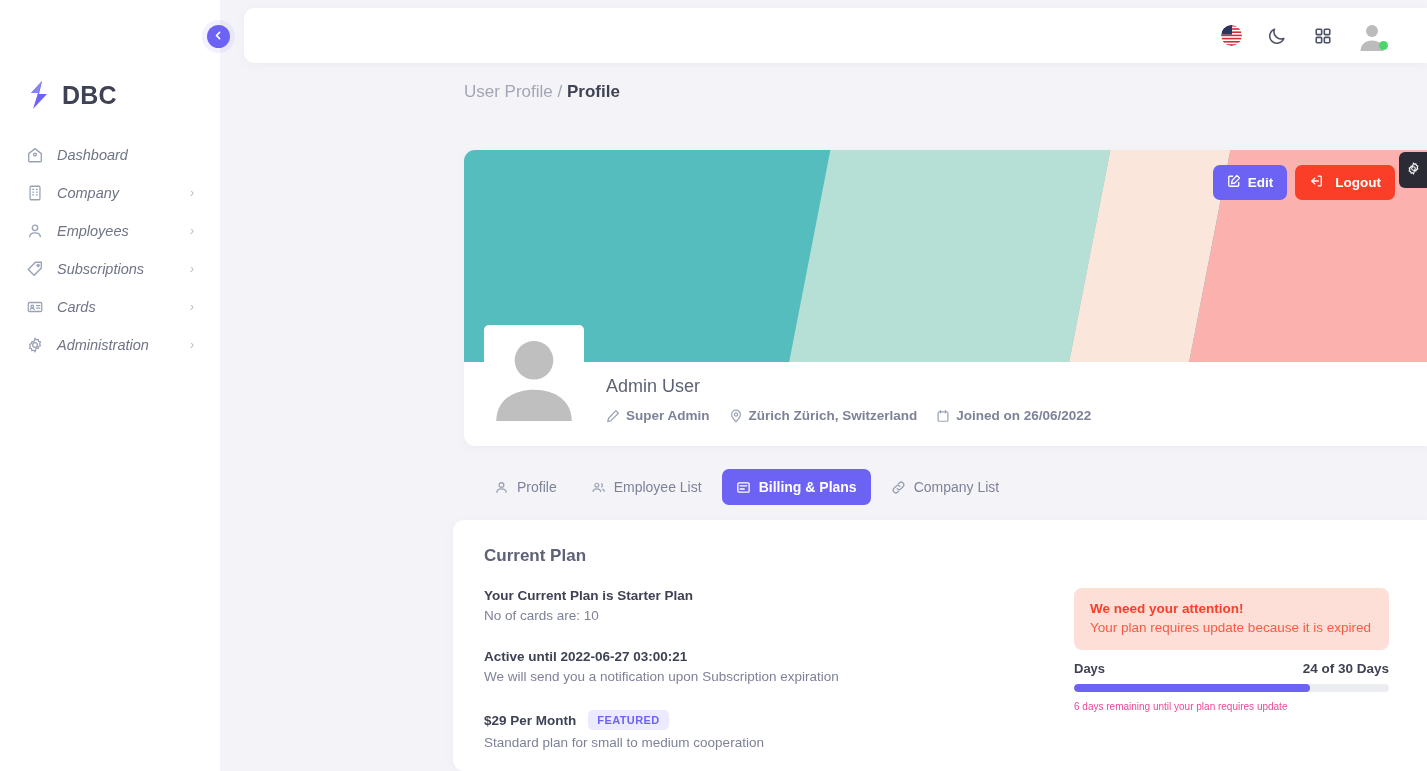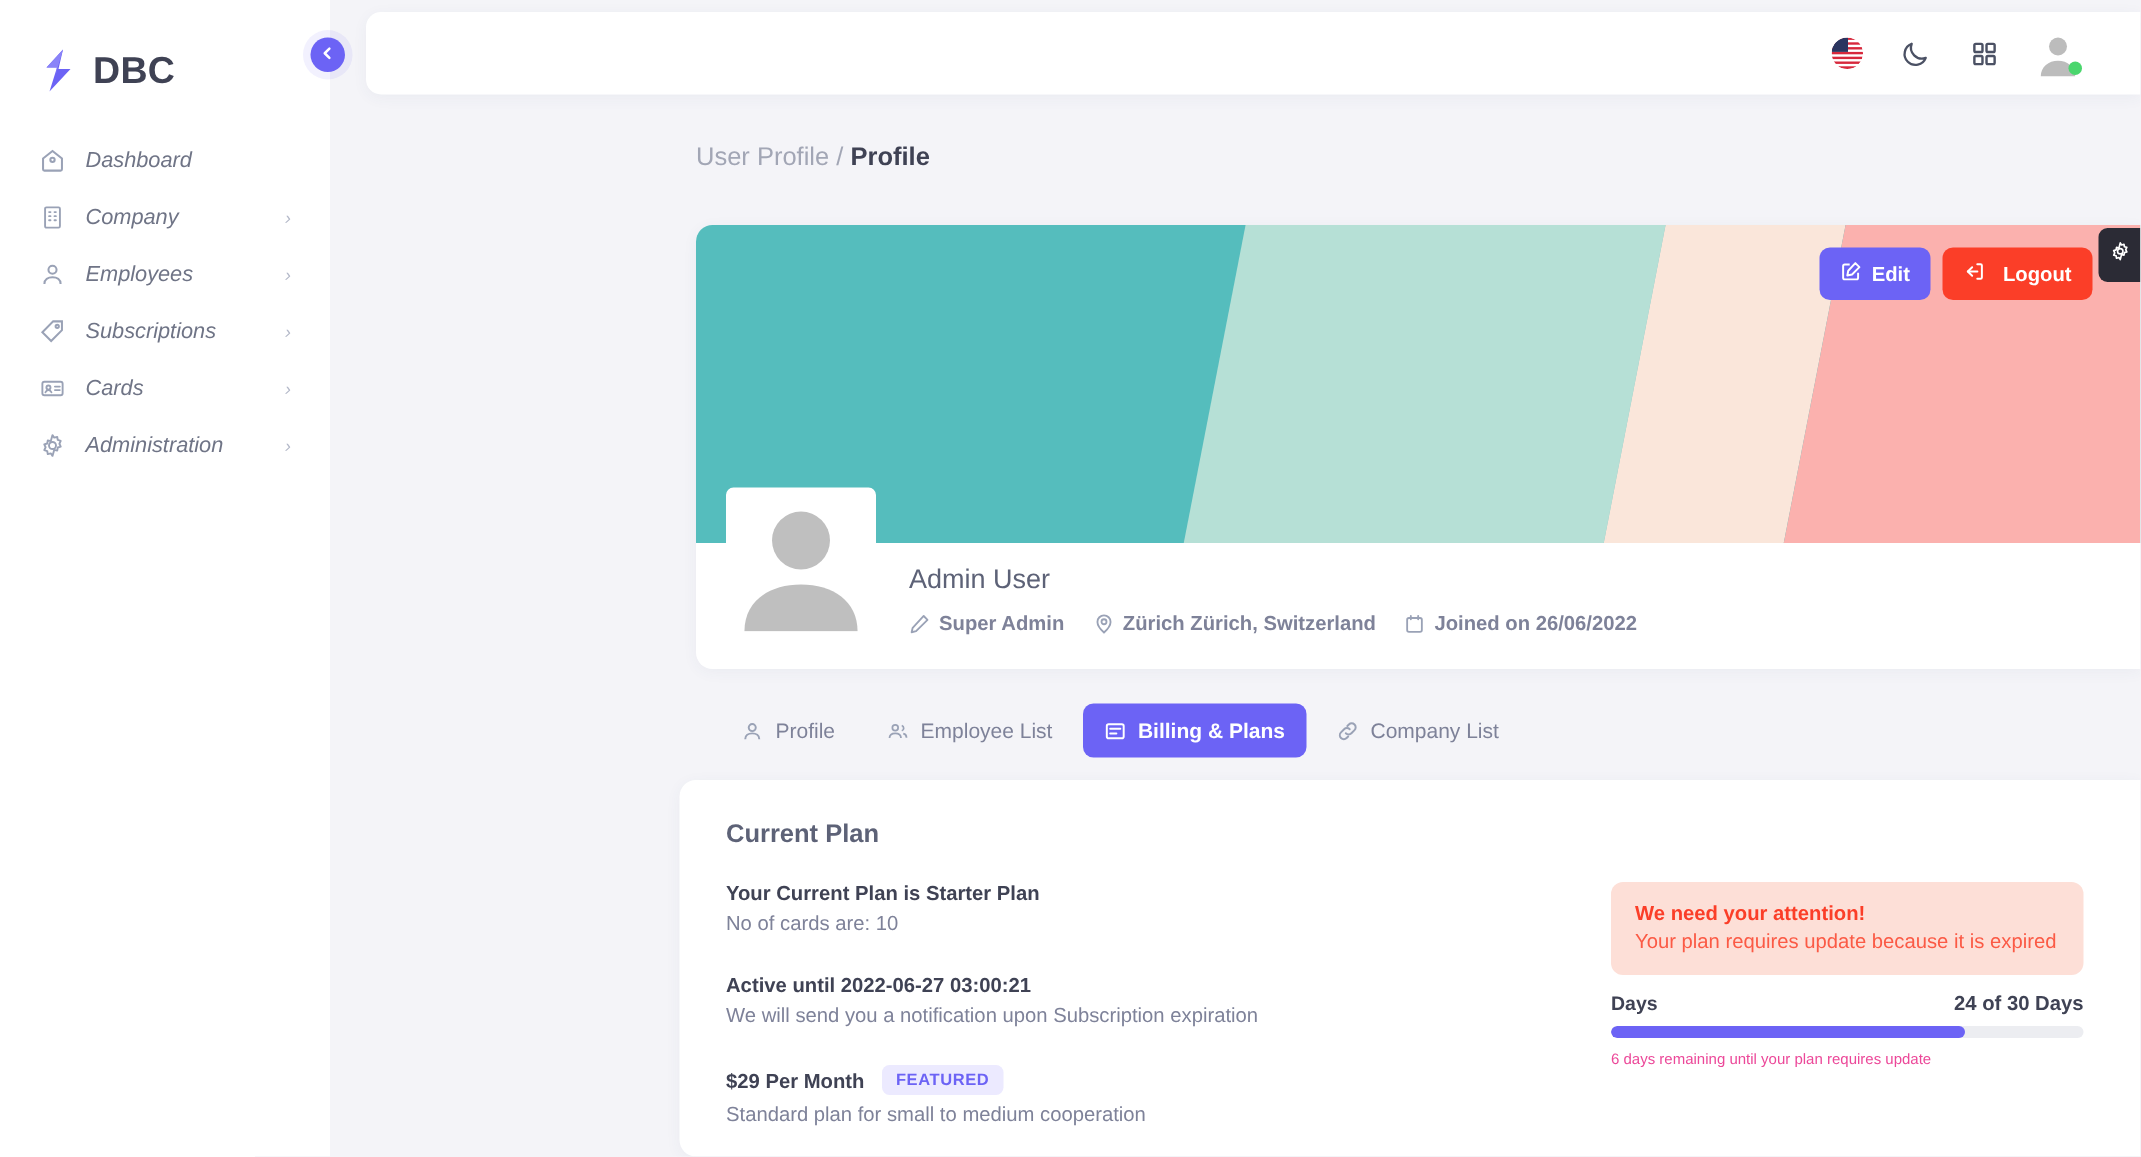--- a/index.html
+++ b/index.html
@@ -14,21 +14,21 @@
   
   .sidebar {
     width: 220px; height: 771px; flex: 0 0 220px;
     background: #ffffff;
     padding: 0;
     position: relative;
     z-index: 5;
   }
   .brand {
     display: flex; align-items: center; gap: 10px;
-    padding: 22px 0 0 26px; height: 72px;
+    padding: 22px 0 0 26px; height: 72px; margin-top: 48px;
   }
   .brand-mark { width: 26px; height: 30px; flex: 0 0 26px; }
   .brand-text {
     font-size: 25px; font-weight: bold; color: #3f4254;
     letter-spacing: .2px;
   }
   .nav { margin-top: 16px; padding: 0 14px; font-style: italic; }
   .nav-item {
     display: flex; align-items: center; gap: 13px;
     padding: 10px 12px; border-radius: 7px;
@@ -63,21 +63,21 @@
   .flag { width: 21px; height: 21px; border-radius: 50%; overflow: hidden; position: relative; background: #fff; }
 
   .avatar-wrap { position: relative; width: 30px; height: 30px; cursor: pointer; }
   .status-dot {
     position: absolute; right: -1px; bottom: 1px;
     width: 9px; height: 9px; border-radius: 50%;
     background: #4ad66d;
   }
 
   .breadcrumb {
-    position: absolute; left: 244px; top: 95px;
+    position: absolute; left: 244px; top: 82px;
     font-size: 17px; color: #a2a6b5;
   }
   .breadcrumb b { color: #3f4254; font-weight: bold; }
 
   
   .profile-card {
     position: absolute; left: 244px; right: 0; top: 150px;
     background: #fff; border-radius: 11px 0 0 11px;
     box-shadow: 0 2px 10px rgba(60,70,110,.05);
     height: 296px; overflow: hidden;

